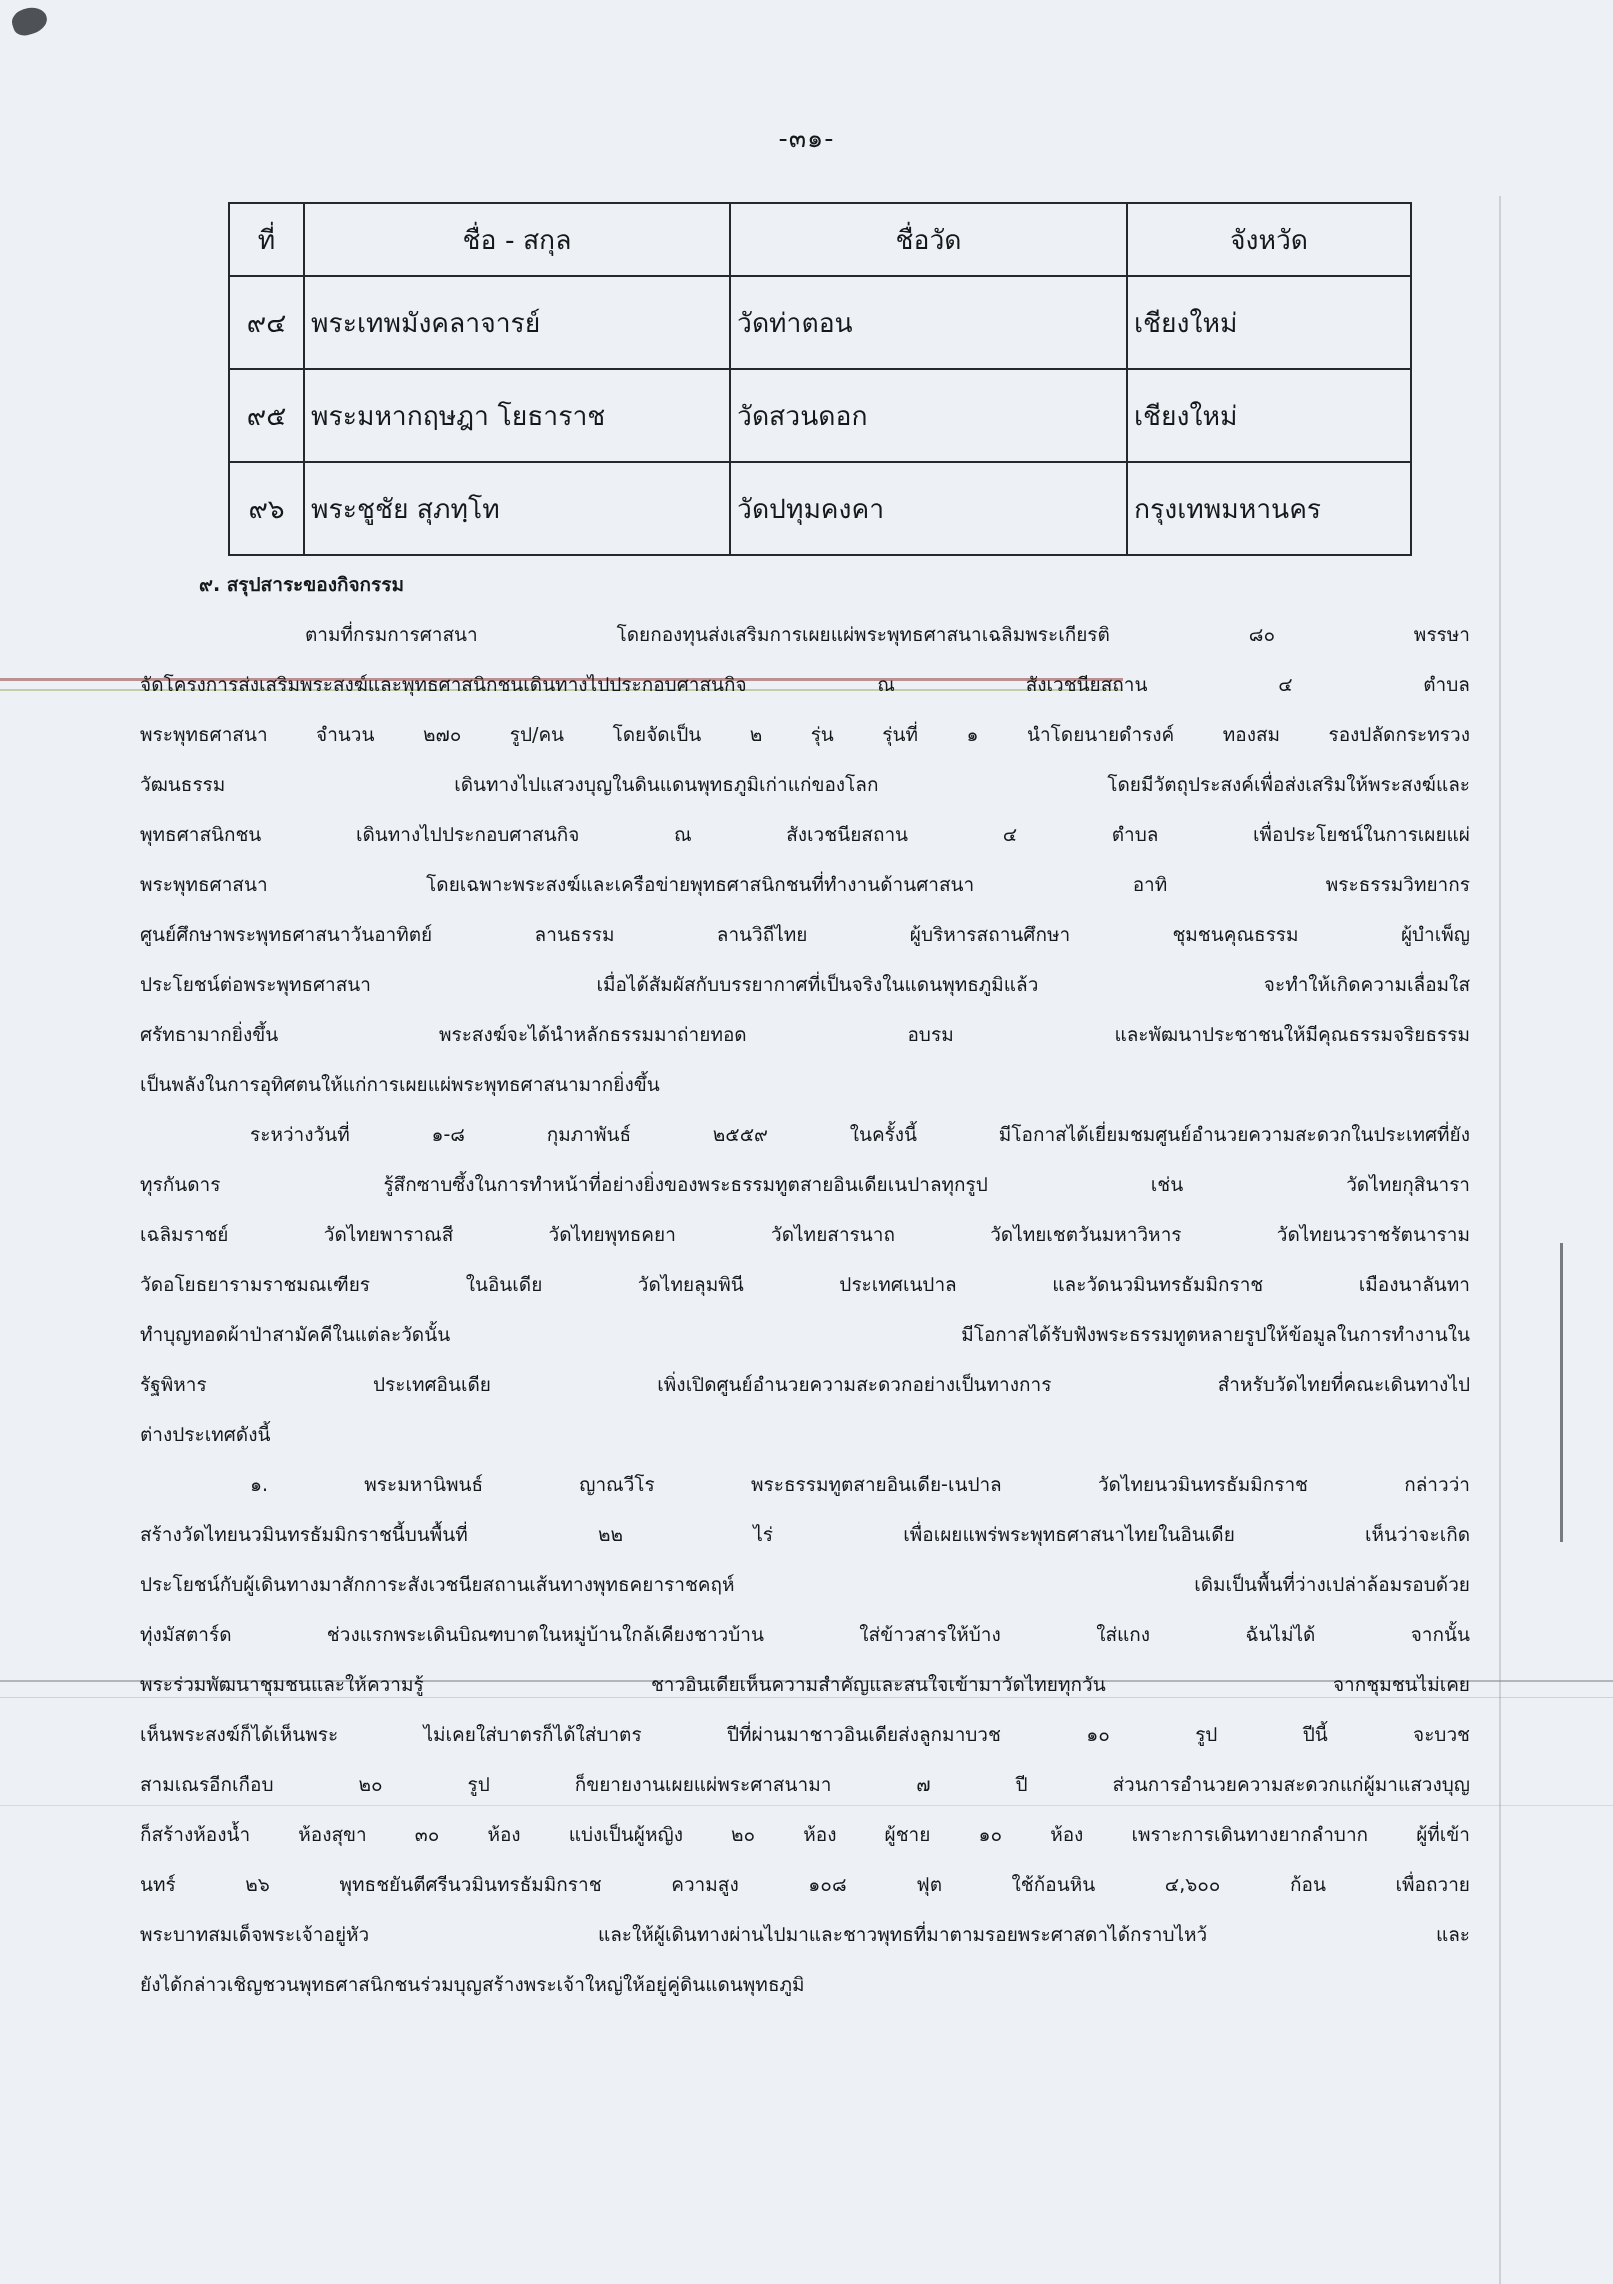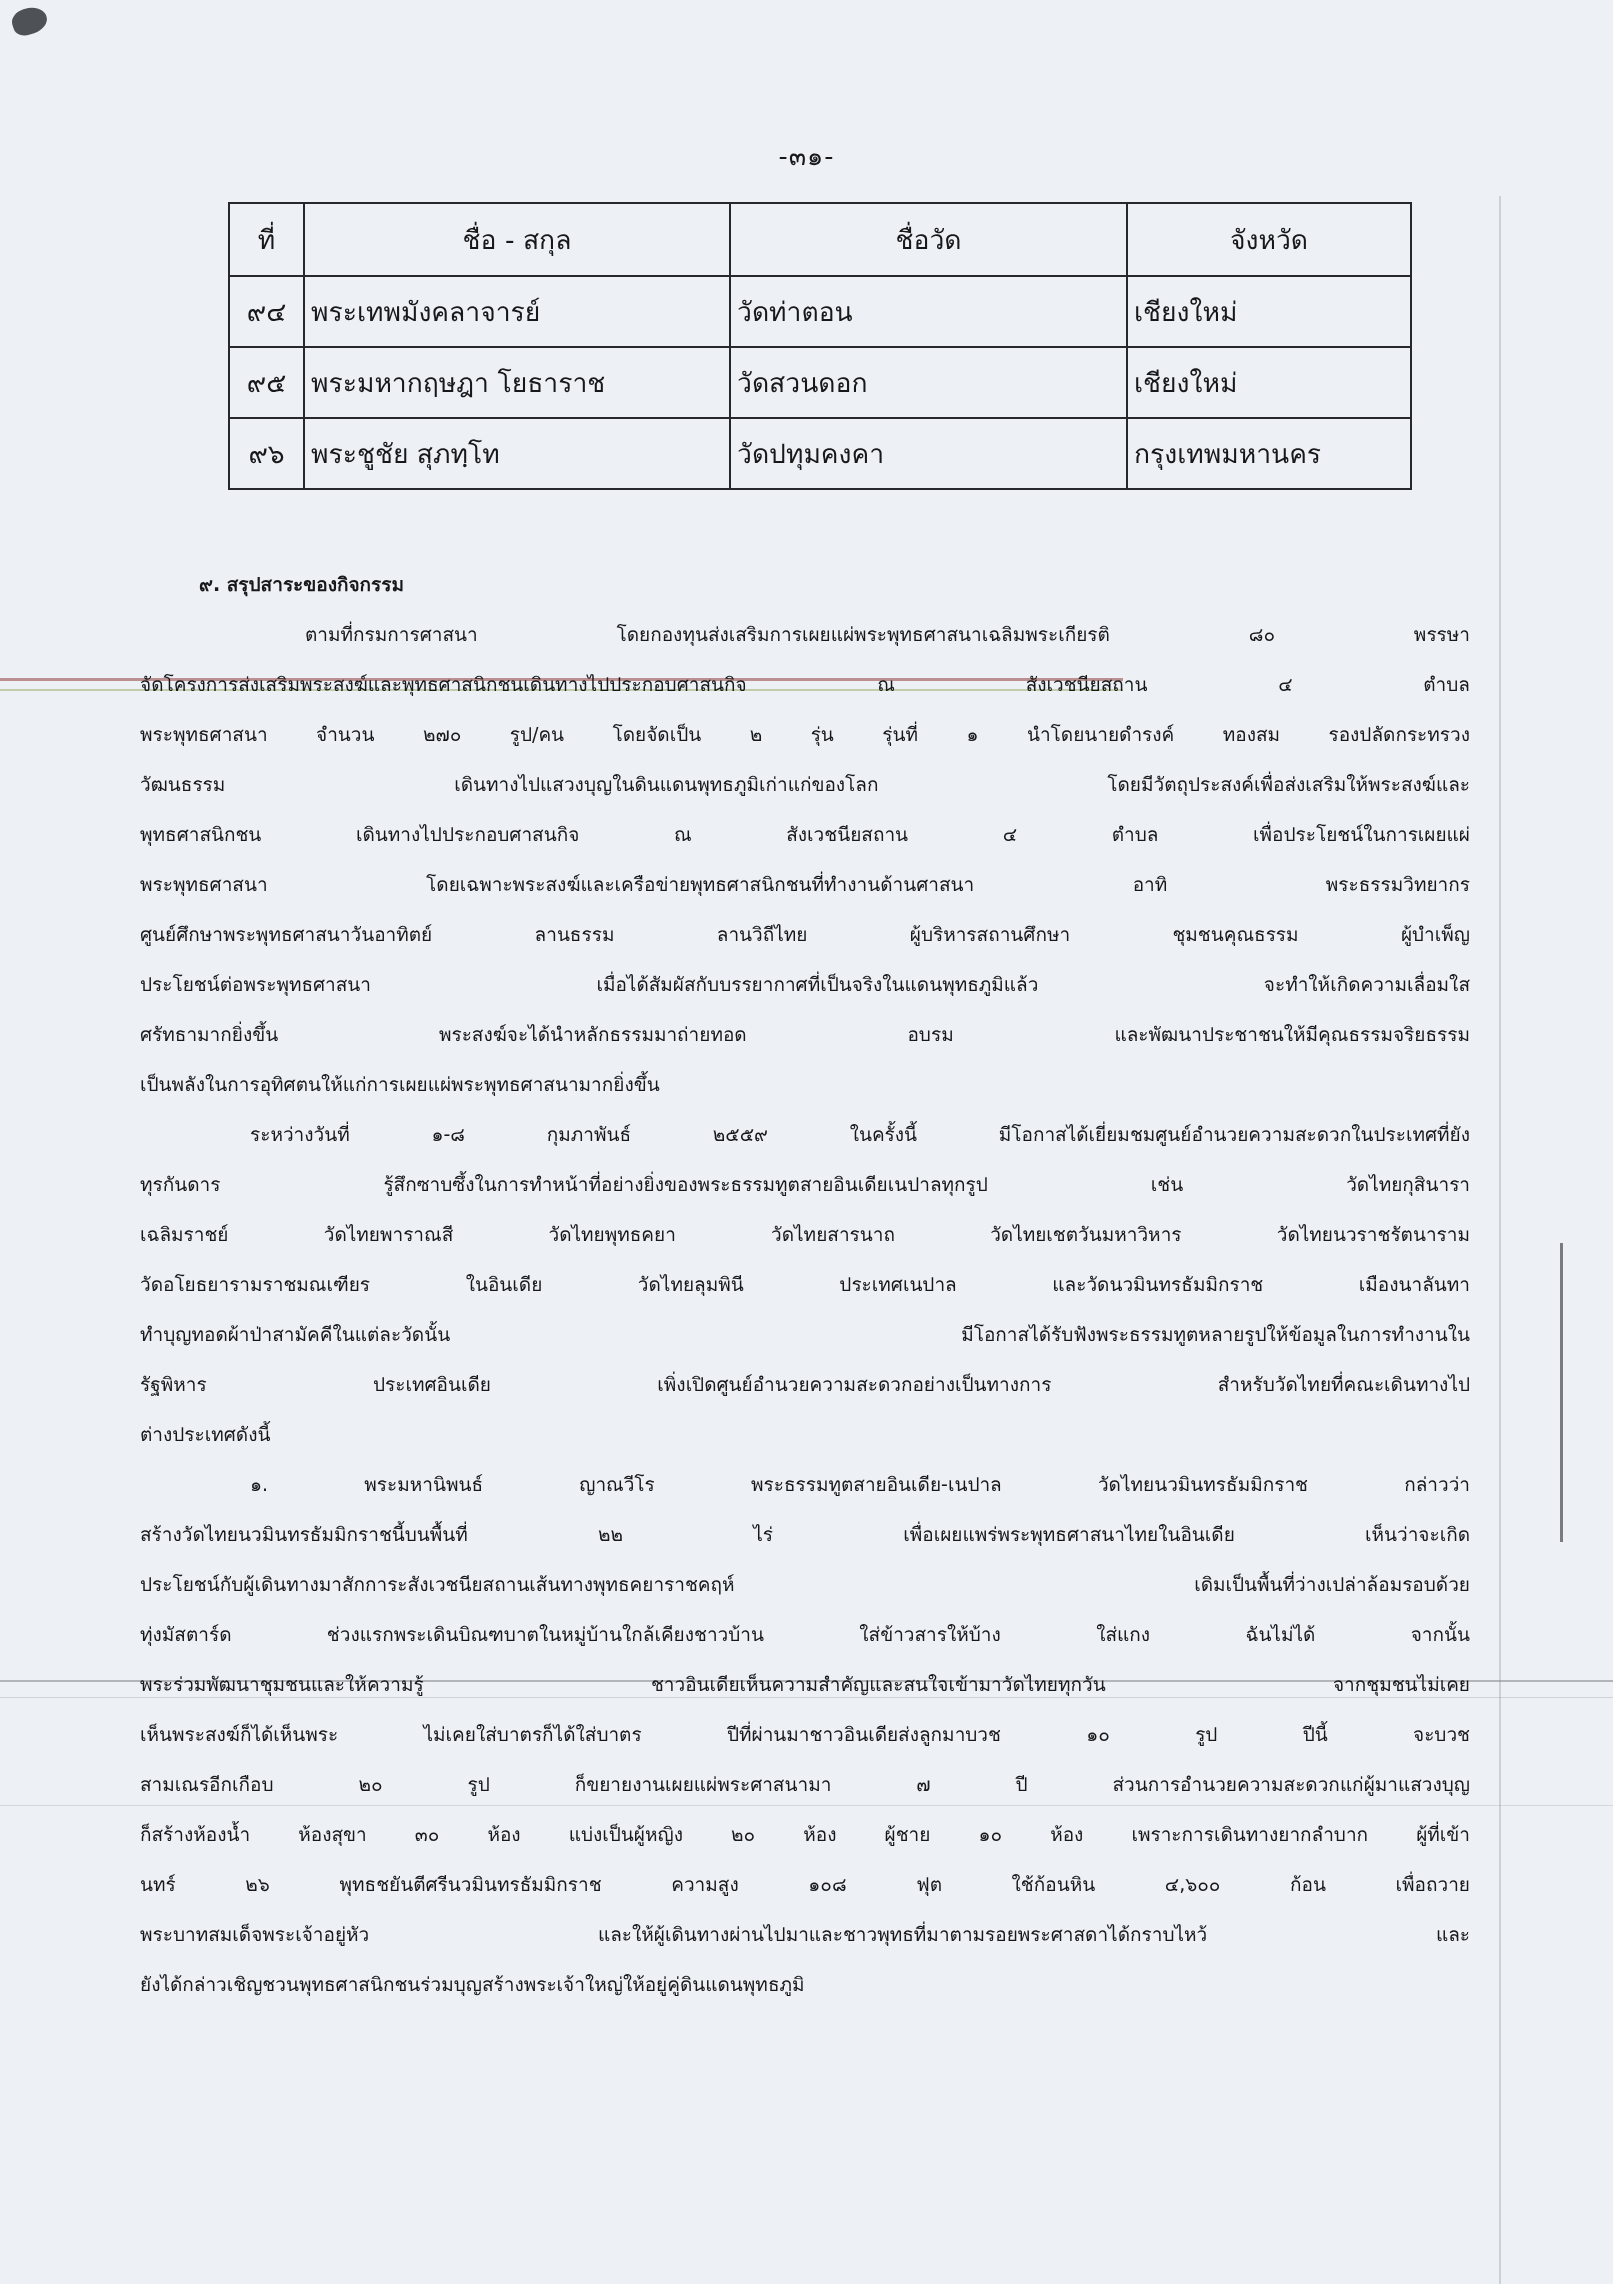--- a/index.html
+++ b/index.html
@@ -21,39 +21,39 @@
   .hline { position:absolute; left:0; }
   .hline.red    { top:678px;  width:1123px; height:2.9px; background:rgba(148,62,60,.55); }
   .hline.green  { top:689px;  width:1123px; height:2px; background:rgba(150,172,92,.5); }
   .hline.gray1  { top:1680px; width:100%;  height:2px; background:rgba(90,92,98,.40); }
   .hline.faint1 { top:1697px; width:100%;  height:1px; background:rgba(120,122,132,.25); }
   .hline.faint2 { top:1805px; width:100%;  height:1px; background:rgba(120,122,132,.20); }
   .vline-edge { position:absolute; left:1499px; top:196px; bottom:0; width:2px; background:rgba(140,150,160,.35); }
   .vline-dark { position:absolute; left:1560px; top:1243px; height:299px; width:2.9px; background:rgba(45,45,48,.6); }
   
   .page-number {
-    position:absolute; top:136px; left:0; width:1613px;
+    position:absolute; top:118px; left:0; width:1613px;
     text-align:center; font-size:25.5px; letter-spacing:1px;
   }
   
   table.roster {
     position:absolute; top:202px; left:228px; width:1183px;
     border-collapse:collapse; table-layout:fixed;
     font-size:26.5px;
   }
   table.roster th, table.roster td {
     border:2px solid #26282b;
     height:69px;
     font-weight:normal;
     vertical-align:middle;
     overflow:hidden;
   }
   table.roster th { text-align:center; }
   table.roster td { text-align:left; padding:0 0 0 6px; }
-  table.roster td:first-child { text-align:center; padding:0;font-family:Liberation Serif, serif; }
+  table.roster td:first-child { text-align:center; padding:11px;font-family:Liberation Serif, serif; }
   
   .content {
     position:absolute; left:140px; top:559px; width:1330px;
     font-size:19px; line-height:50px;
   }
   .heading { font-weight:bold; padding-left:59px; height:50px; }
   .para .line {
     height:50px;
     text-align:justify;
     text-align-last:justify;

